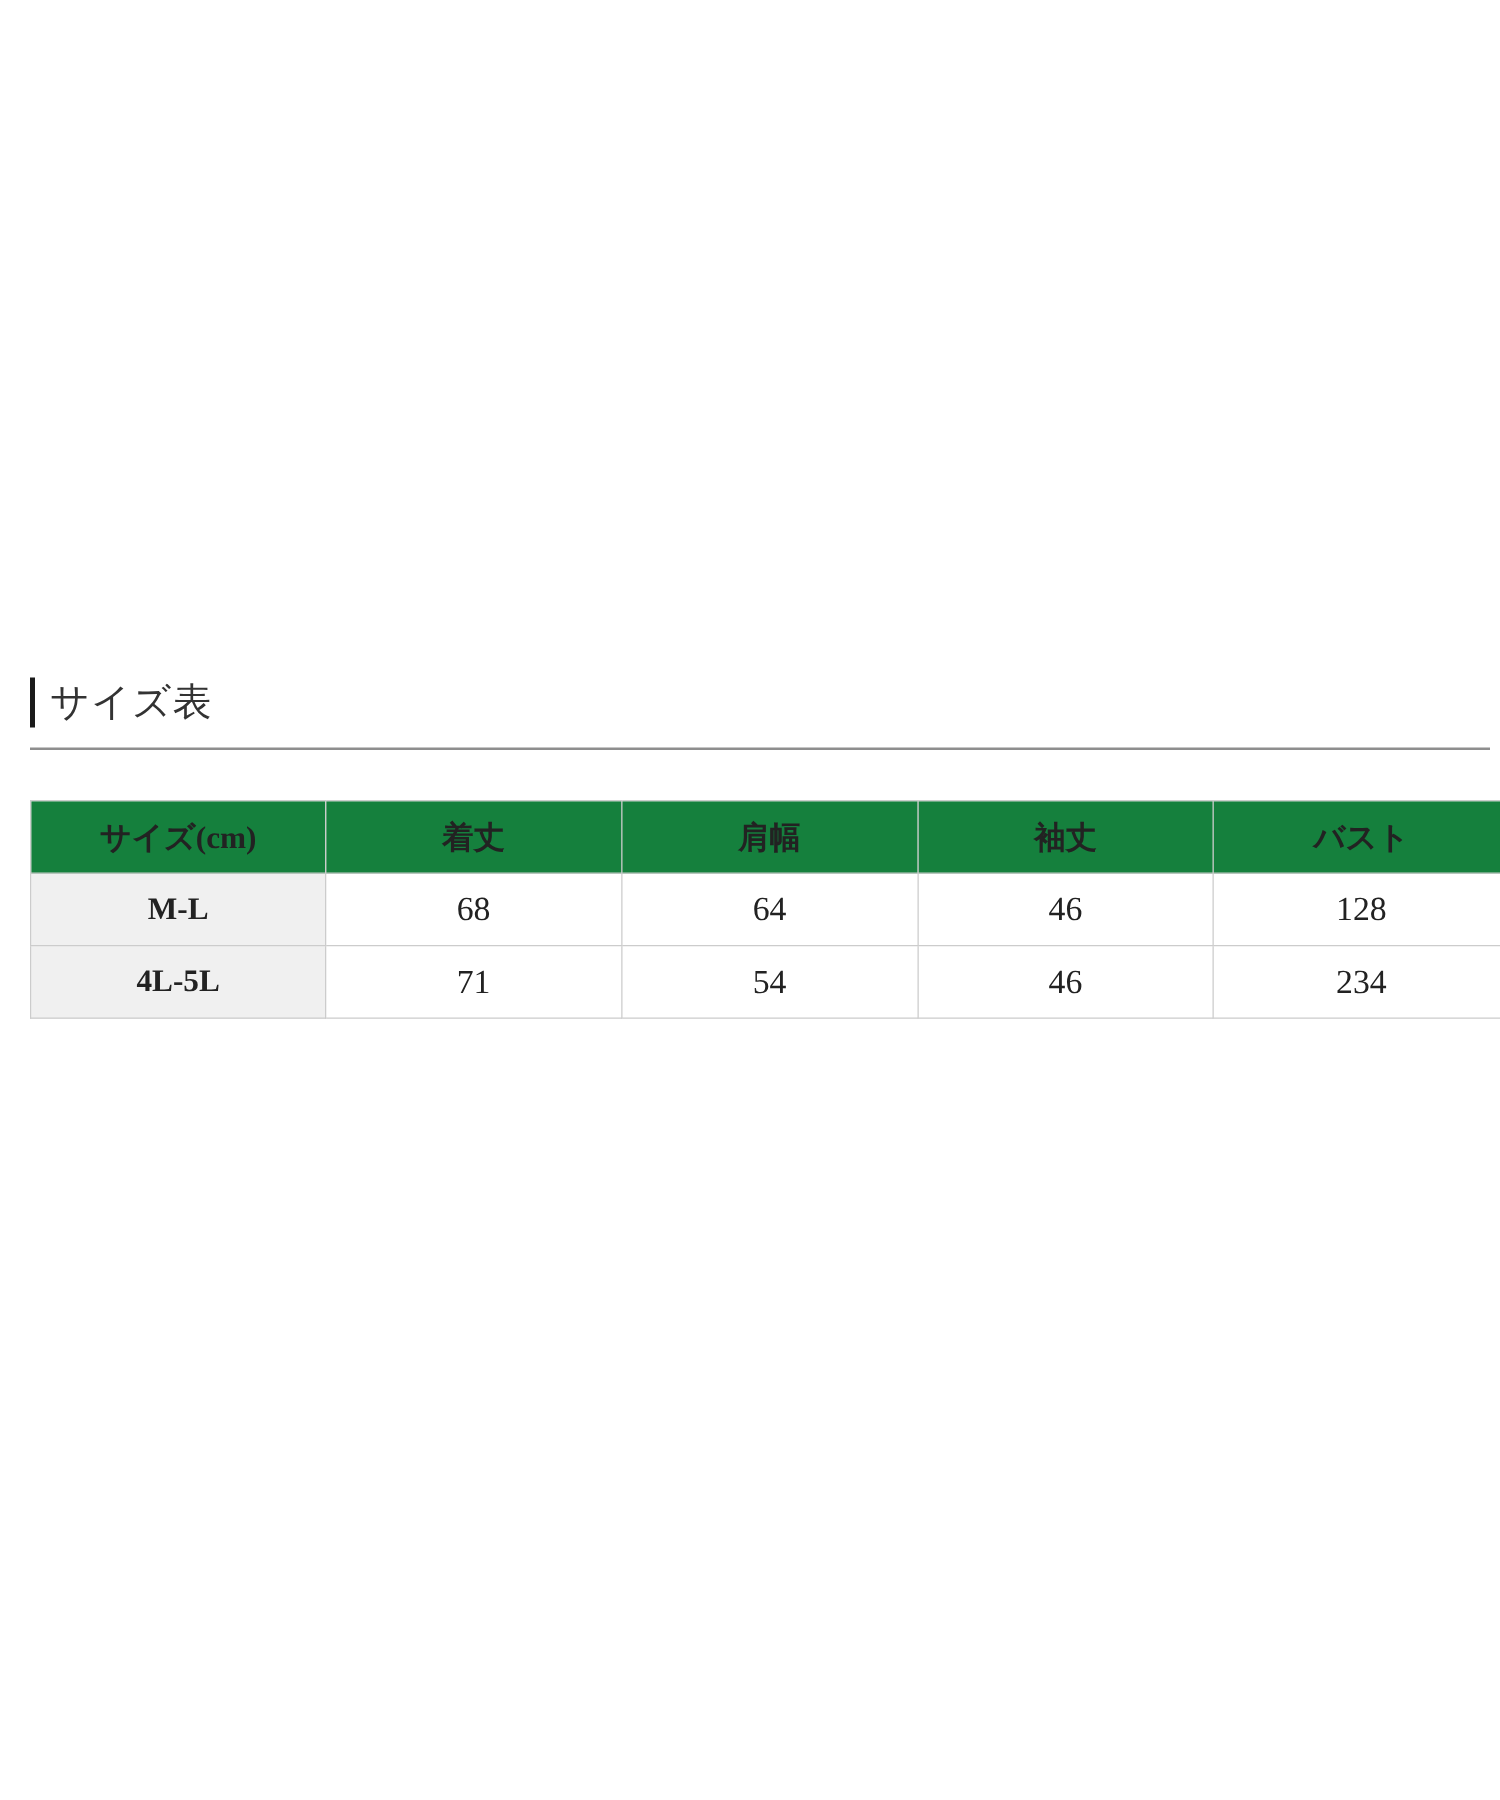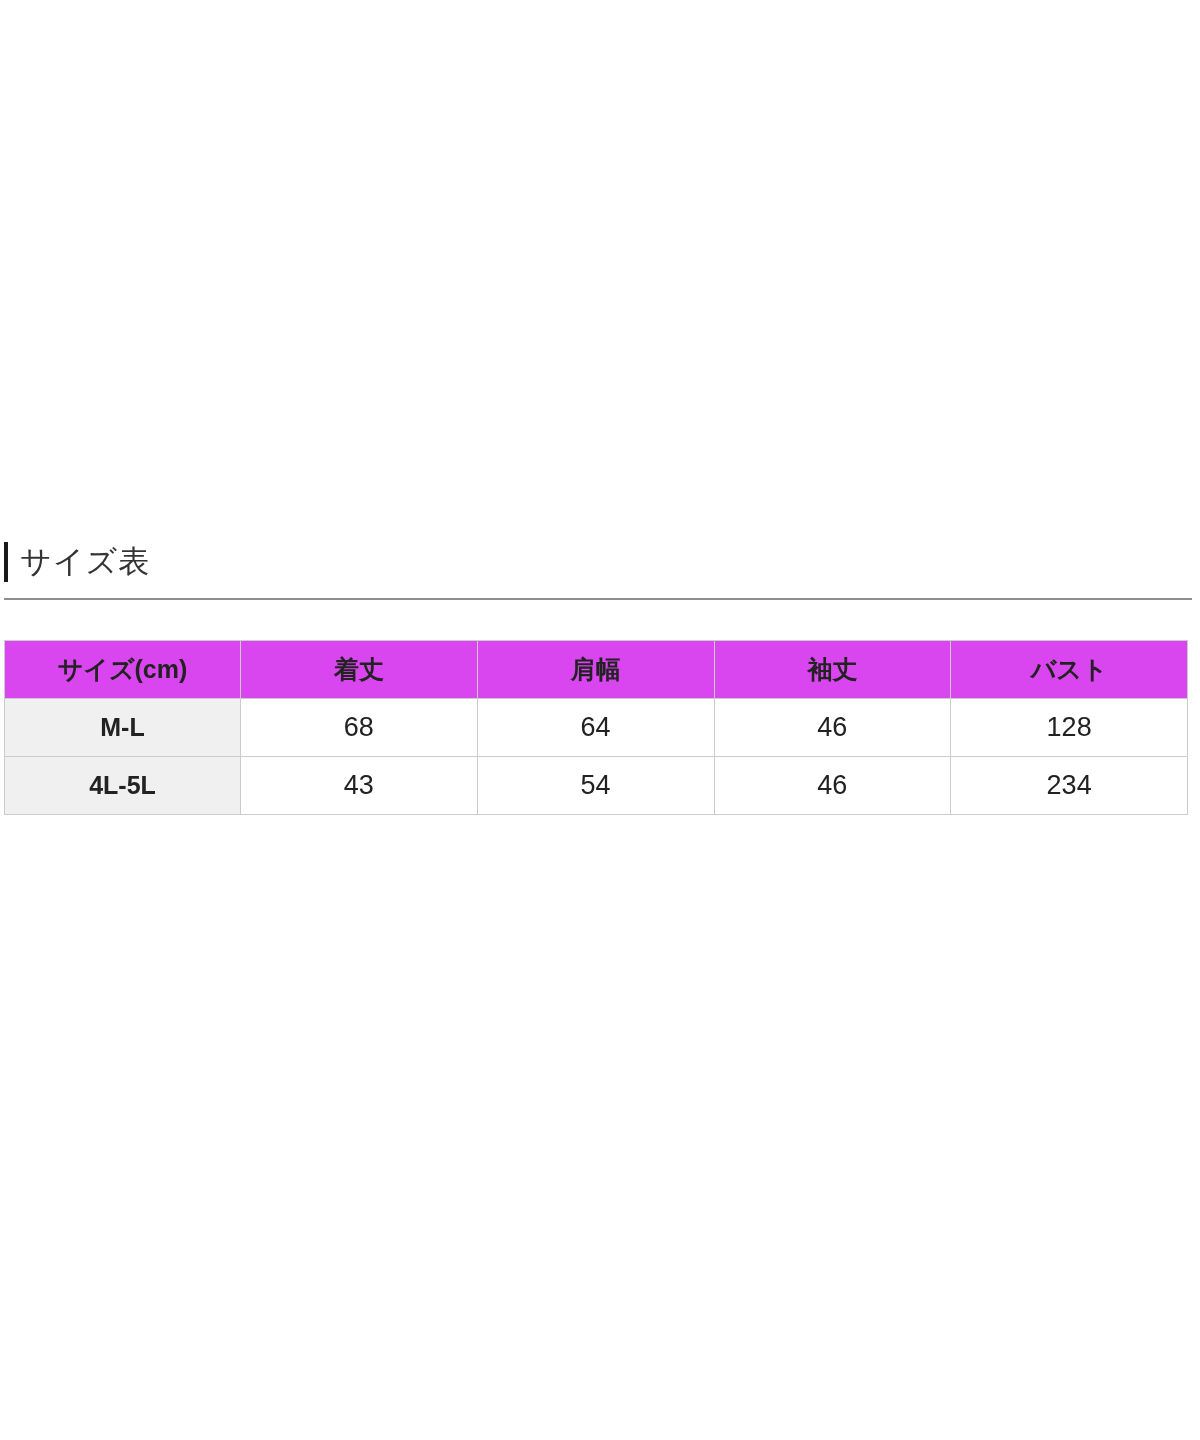--- a/index.html
+++ b/index.html
@@ -8,21 +8,22 @@
     padding: 0;
     background: #ffffff;
     font-family: "Liberation Sans", "DejaVu Sans", sans-serif;
   }
   body {
     width: 1200px;
     height: 1440px;
     overflow: hidden;
   }
   .page {
-    padding: 541px 8px 0 4px;
+    padding: 541px 8px 0 24px;
+    font-family: Liberation Serif, serif;
   }
   .section-header {
     display: flex;
     align-items: center;
   }
   .accent-bar {
     display: inline-block;
     width: 4px;
     height: 40px;
     background: #1a1a1a;
@@ -50,21 +51,21 @@
   .size-table th,
   .size-table td {
     border: 1px solid #cccccc;
     height: 58px;
     text-align: center;
     vertical-align: middle;
     padding: 0;
     color: #222222;
   }
   .size-table thead th {
-    background: #d946ef;
+    background: #15803d;
     font-weight: 700;
     font-size: 25px;
   }
   .size-table tbody th {
     background: #f0f0f0;
     font-weight: 700;
     font-size: 25px;
   }
   .size-table tbody td {
     background: #ffffff;
@@ -104,21 +105,21 @@
     <tbody>
       <tr>
         <th>M-L</th>
         <td>68</td>
         <td>64</td>
         <td>46</td>
         <td>128</td>
       </tr>
       <tr>
         <th>4L-5L</th>
-        <td>43</td>
+        <td>71</td>
         <td>54</td>
         <td>46</td>
         <td>234</td>
       </tr>
     </tbody>
   </table>
 
 </div>
 
 </body></html>

